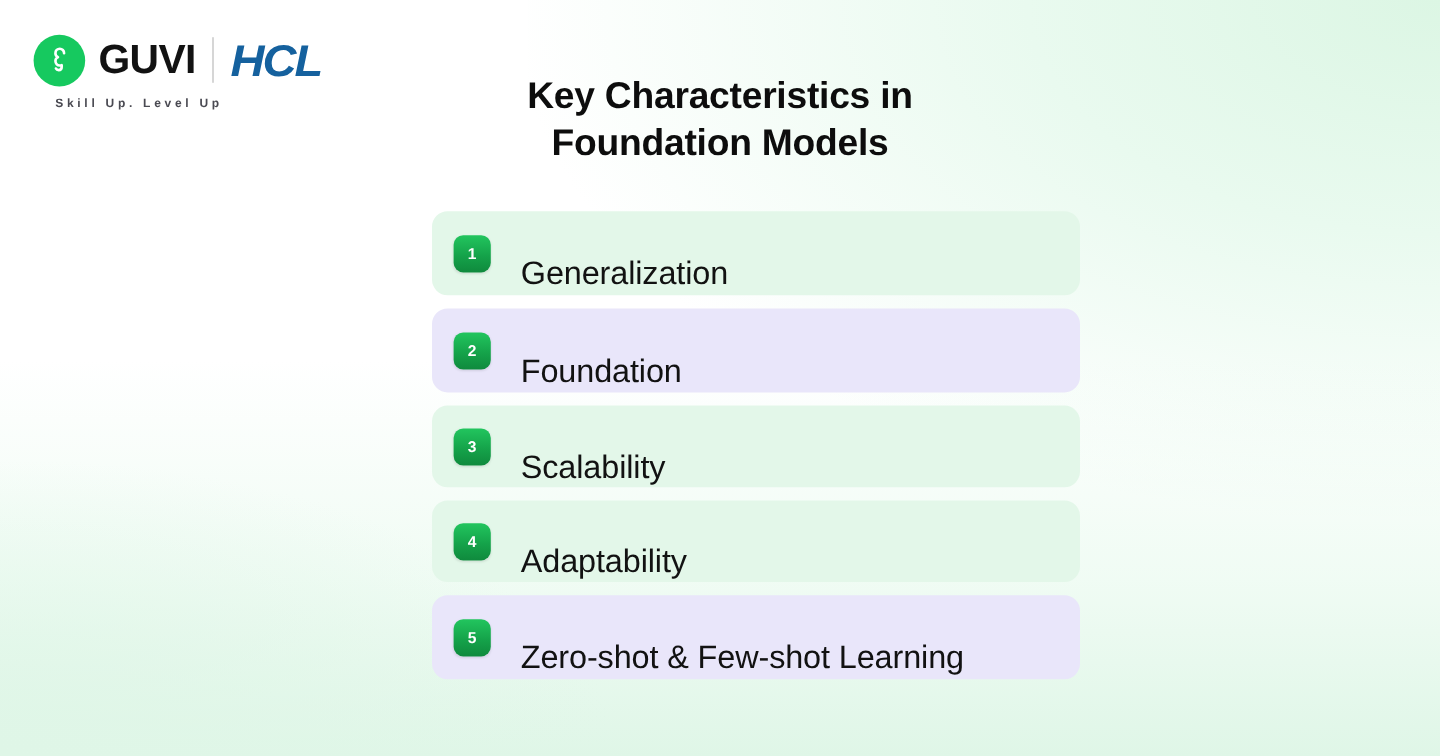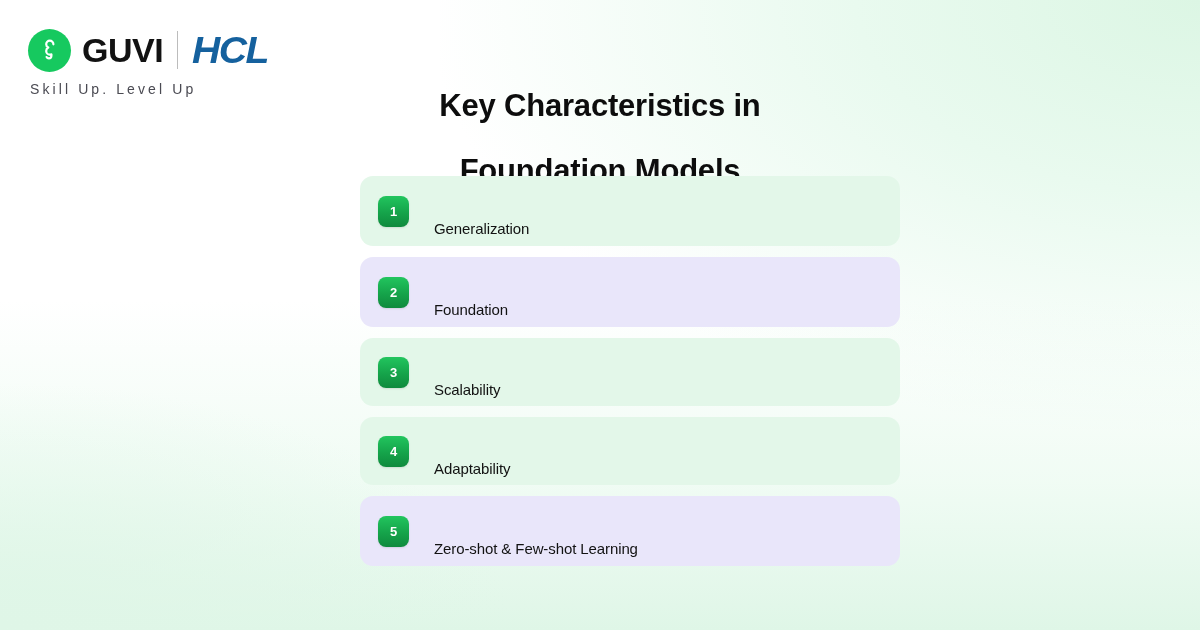--- a/index.html
+++ b/index.html
@@ -90,41 +90,41 @@
     font-weight:bold;
     font-style:italic;
     letter-spacing:-1.5px;
     color:#15619e;
     line-height:1;
     transform:scaleX(1.06);
     transform-origin:left center;
   }
   .brand-tagline {
     margin-top:9px;
-    margin-left:2px;
-    font-size:14px;
-    font-weight:normal;
+    margin-left:18px;
+    font-size:10px;
+    font-weight:bold;
     letter-spacing:3.1px;
     color:#4a4a52;
     white-space:nowrap;
   }
 
   
   .title {
     position:absolute;
     left:300px; top:60px;
     width:600px;
     text-align:center;
     font-size:31px;
     font-weight:bold;
     line-height:1.27;
     color:#0d0d0d;
     letter-spacing:-0.2px;
   }
-  .title-line { display:block;margin-top:26px; }
+  .title-line { display:block; }
 
   
   .list {
     position:absolute;
     left:360px; top:176px;
     width:540px;
     display:flex;
     flex-direction:column;
   }
   .row {
@@ -149,21 +149,21 @@
     font-size:13px;
     font-weight:bold;
     display:flex;
     align-items:center;
     justify-content:center;
     line-height:1;
     box-shadow:0 1px 2px rgba(0,0,0,0.10);
   }
   .row-label {
     margin-left:25px;
-    font-size:15px;
+    font-size:27px;
     font-weight:500;
     color:#121212;
     letter-spacing:-0.1px;
     white-space:nowrap;
     margin-top:34px;
   }
 </style>
 </head>
 <body>
 

